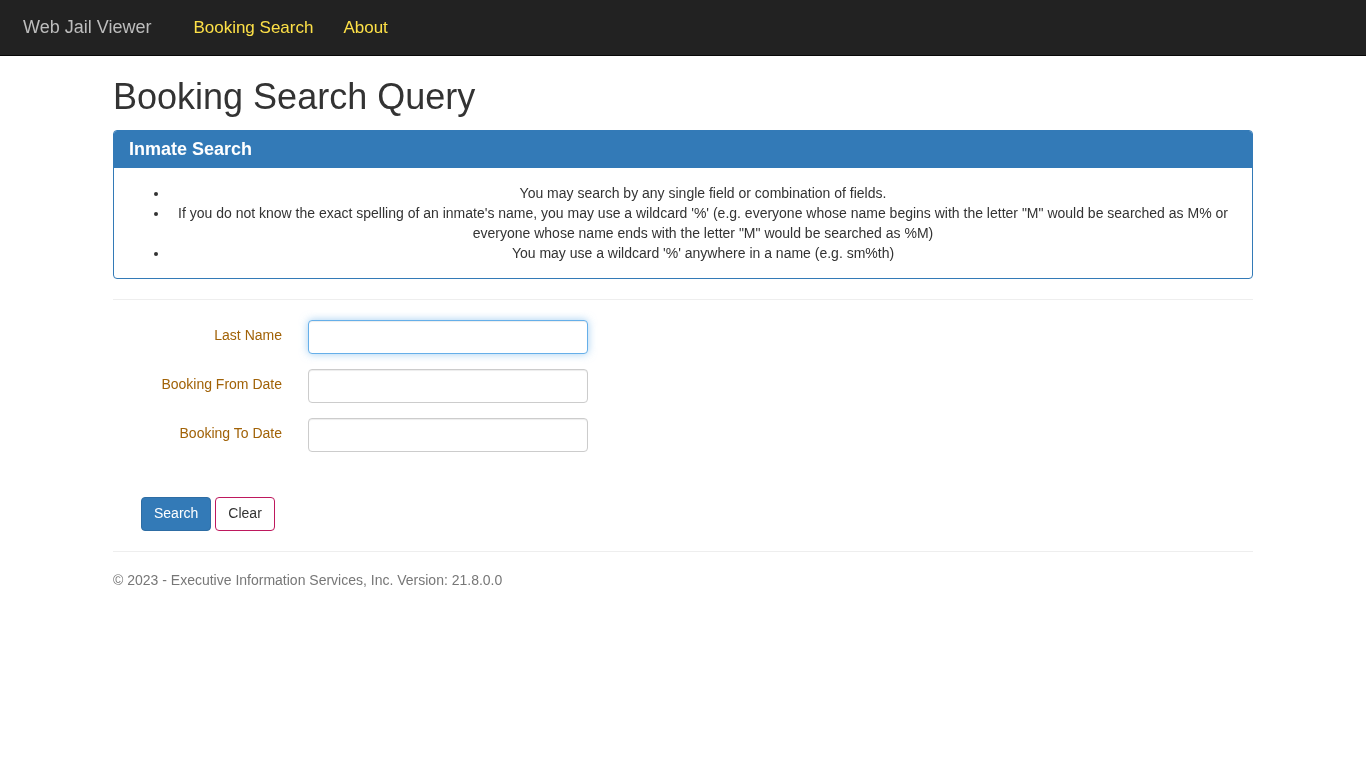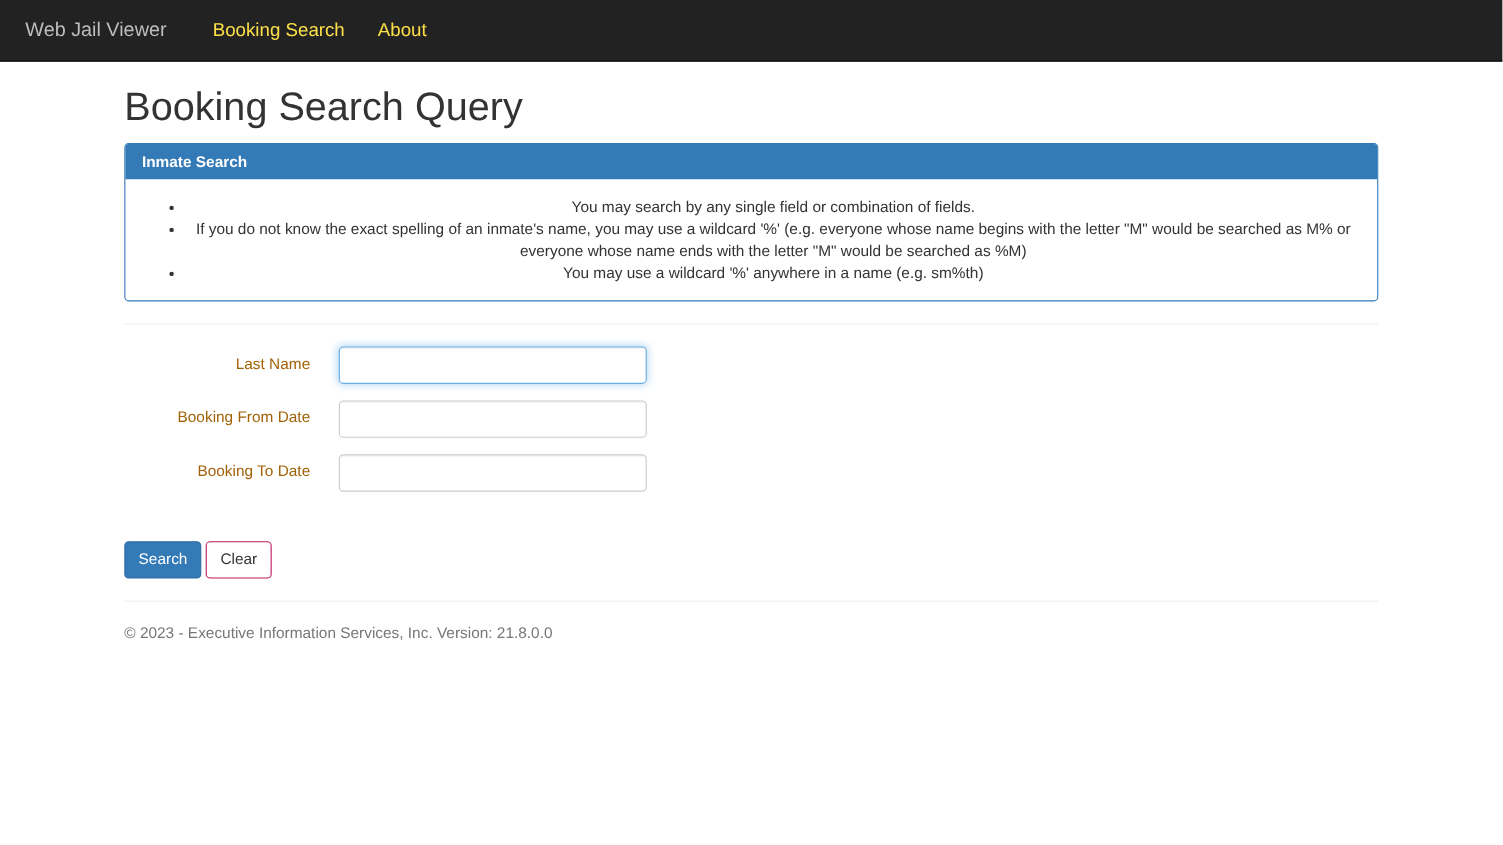--- a/index.html
+++ b/index.html
@@ -62,21 +62,21 @@
     border: 1px solid #337ab7;
     border-radius: 4px;
     margin-top: 12px;
     margin-bottom: 0;
     background: #ffffff;
   }
   .panel-heading {
     background: #337ab7;
     color: #ffffff;
     padding: 7px 15px;
-    font-size: 14px;
+    font-size: 18px;
     font-weight: bold;
     border-radius: 3px 3px 0 0;
     line-height: 1.3;
   }
   .panel-body {
     padding: 15px;
     text-align: center;
   }
   .panel-body ul {
     margin: 0;
@@ -118,20 +118,21 @@
     outline: none;
   }
   .form-control.focused {
     border-color: #66afe9;
     box-shadow: inset 0 1px 1px rgba(0,0,0,0.075), 0 0 8px rgba(102,175,233,0.6);
   }
   .button-row {
     margin-top: 45px;
     display: flex;
     align-items: flex-end;
+    margin-left: 28px;
   }
   .btn {
     display: inline-block;
     padding: 6px 12px;
     font-size: 14px;
     font-family: "Liberation Sans", sans-serif;
     line-height: 1.42857;
     border-radius: 4px;
     cursor: pointer;
     text-align: center;

